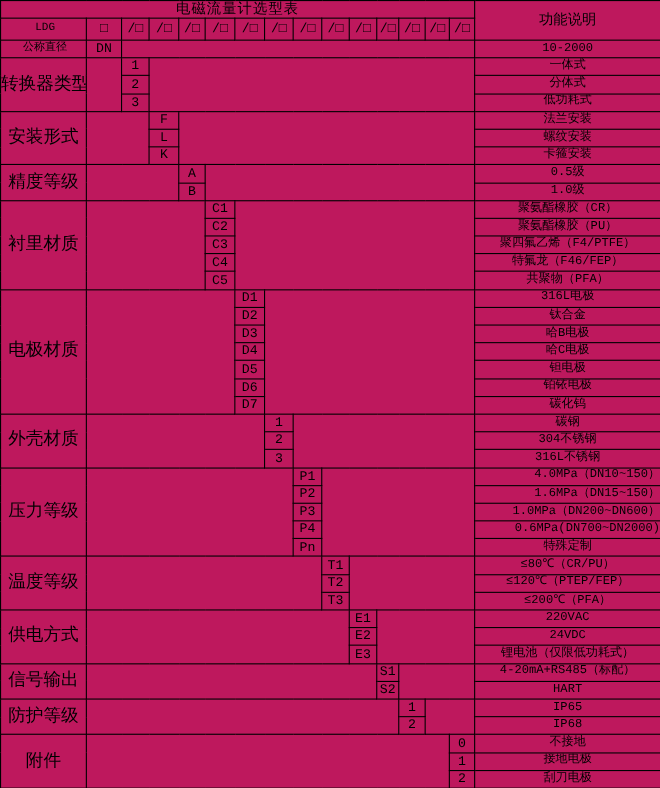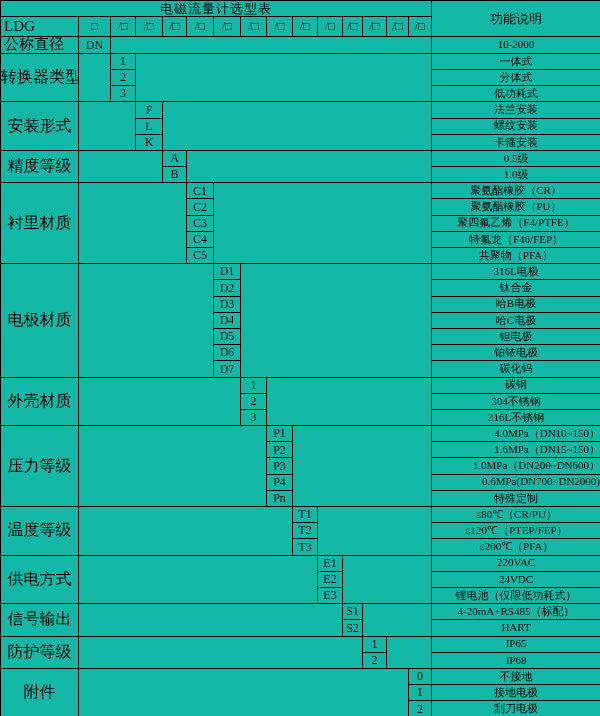--- a/index.html
+++ b/index.html
@@ -1,38 +1,38 @@
 <!DOCTYPE html>
 <html><head>
 <meta charset="utf-8">
 <style>
   html,body{margin:0;padding:0;background:#fff}
   table{
     border-collapse:collapse;
     table-layout:fixed;
     width:600px;height:716px;
-    font-family:Liberation Serif, serif;
-    font-size:12px;color:#000;background:#14b8a6;
+    font-family:Liberation Mono, monospace;
+    font-size:12px;color:#000;background:#be185d;
   }
   td{
     border:1px solid #000;
     padding:0;
     text-align:center;
     vertical-align:middle;
     overflow:hidden;
     white-space:nowrap;
     line-height:1.05;
   }
   tr.r{height:16.19px}
   tr.title-row{height:16px}
   tr.ldg-row{height:20px}
   td.title{font-size:13px;letter-spacing:1px}
   td.fh{font-size:13px}
   td.lbl{font-size:16px}
-  td.lbl-left{font-size:15px;text-align:left;padding-left:3px}
+  td.lbl-left{font-size:10px;text-align:center;padding-left:3px}
   td.code{font-size:12px}
   td.slot{font-size:12px}
   td.desc{font-size:11px}
   td.desc.al{text-align:right;padding-left:2px}
 </style>
 </head>
 <body>
 
 <table>
   <colgroup>

